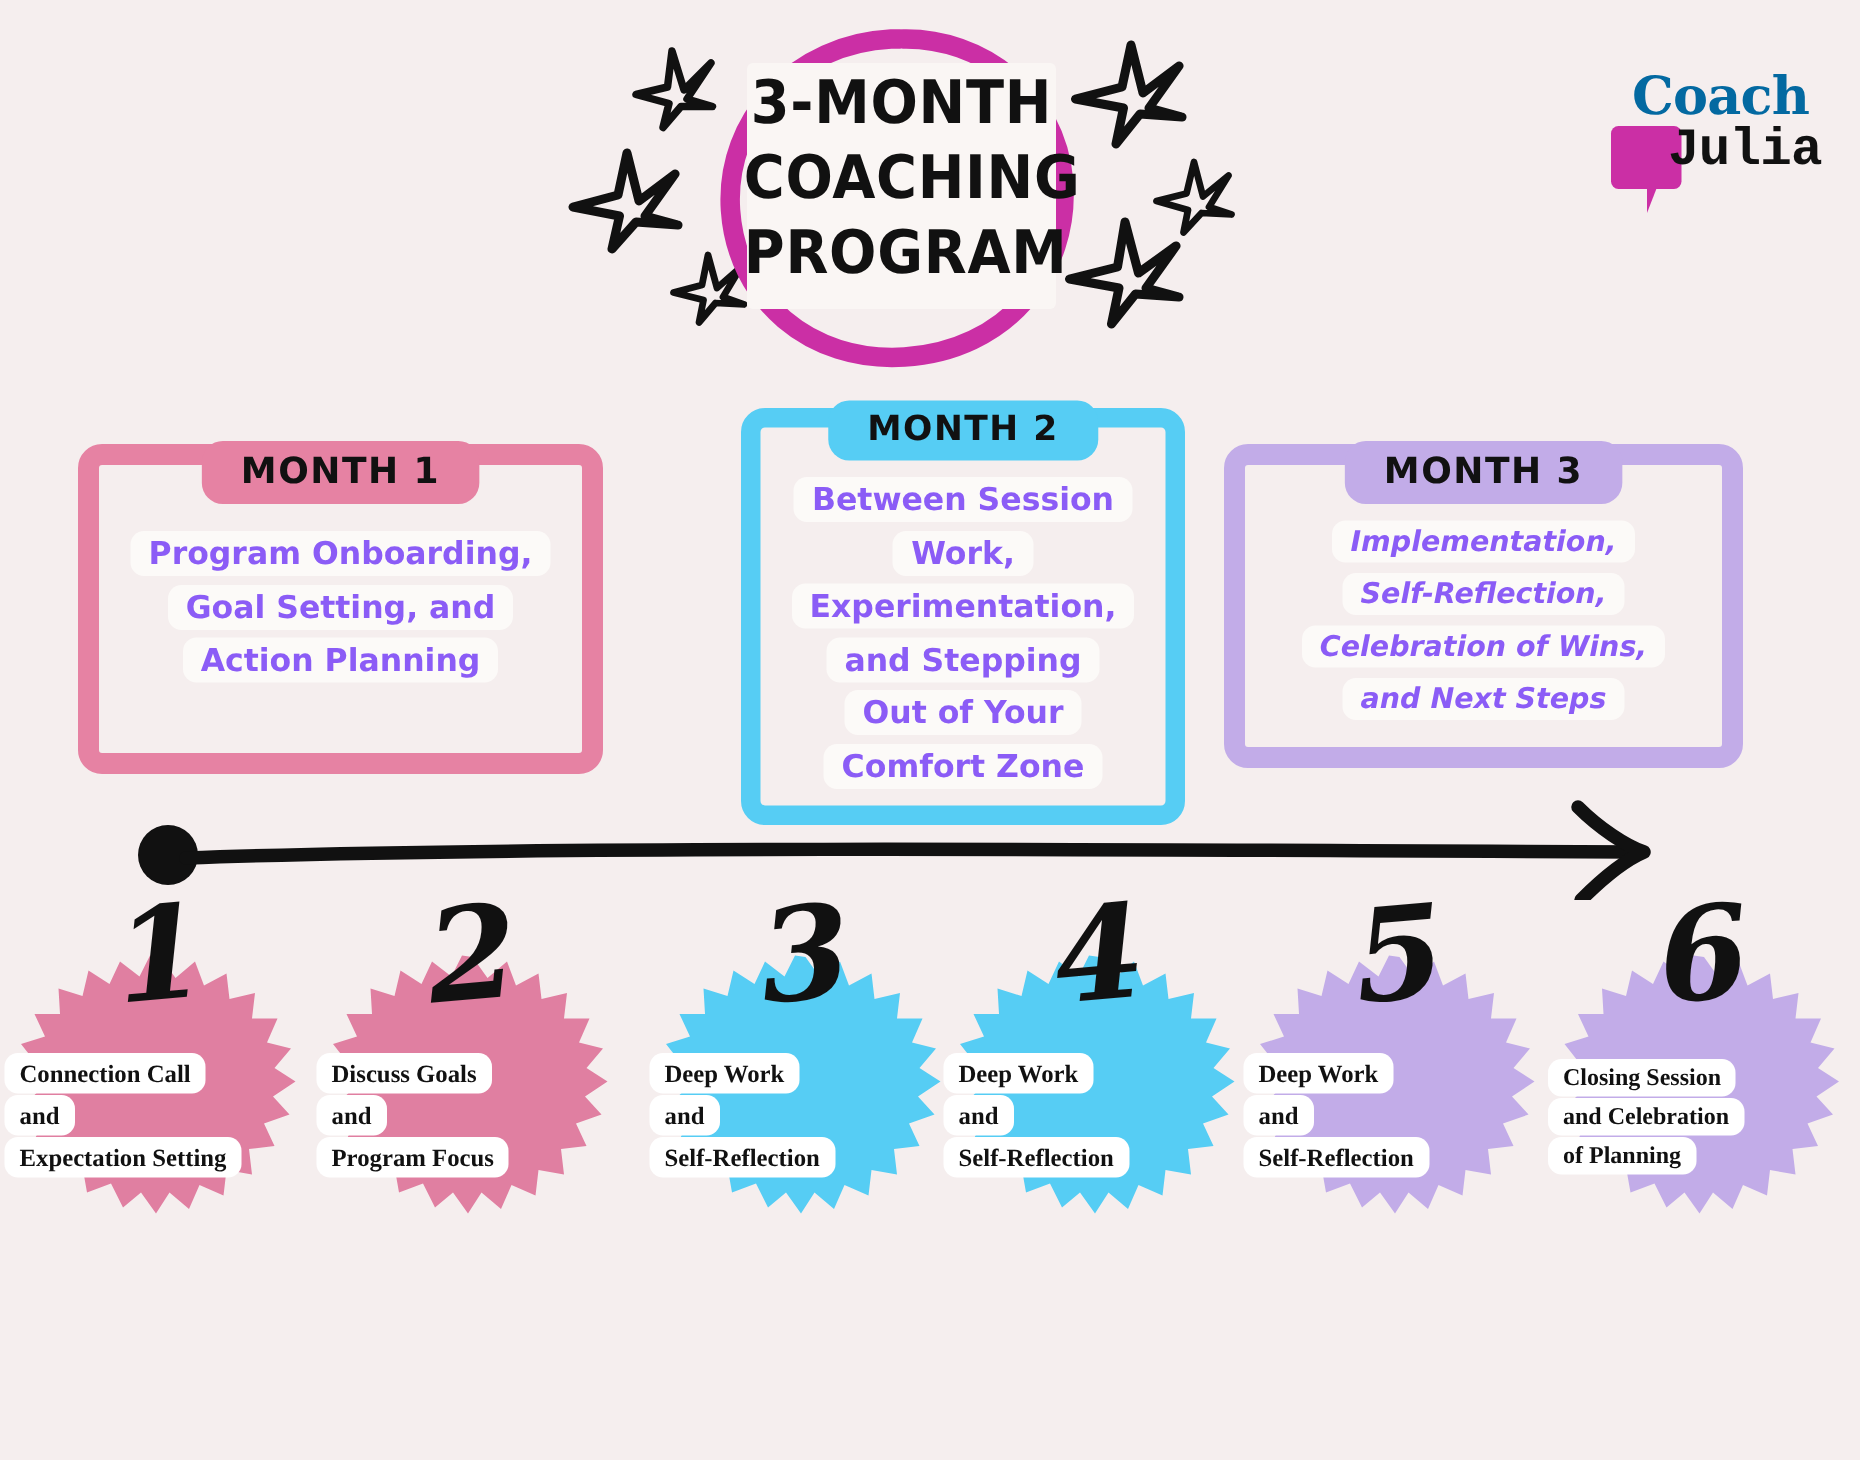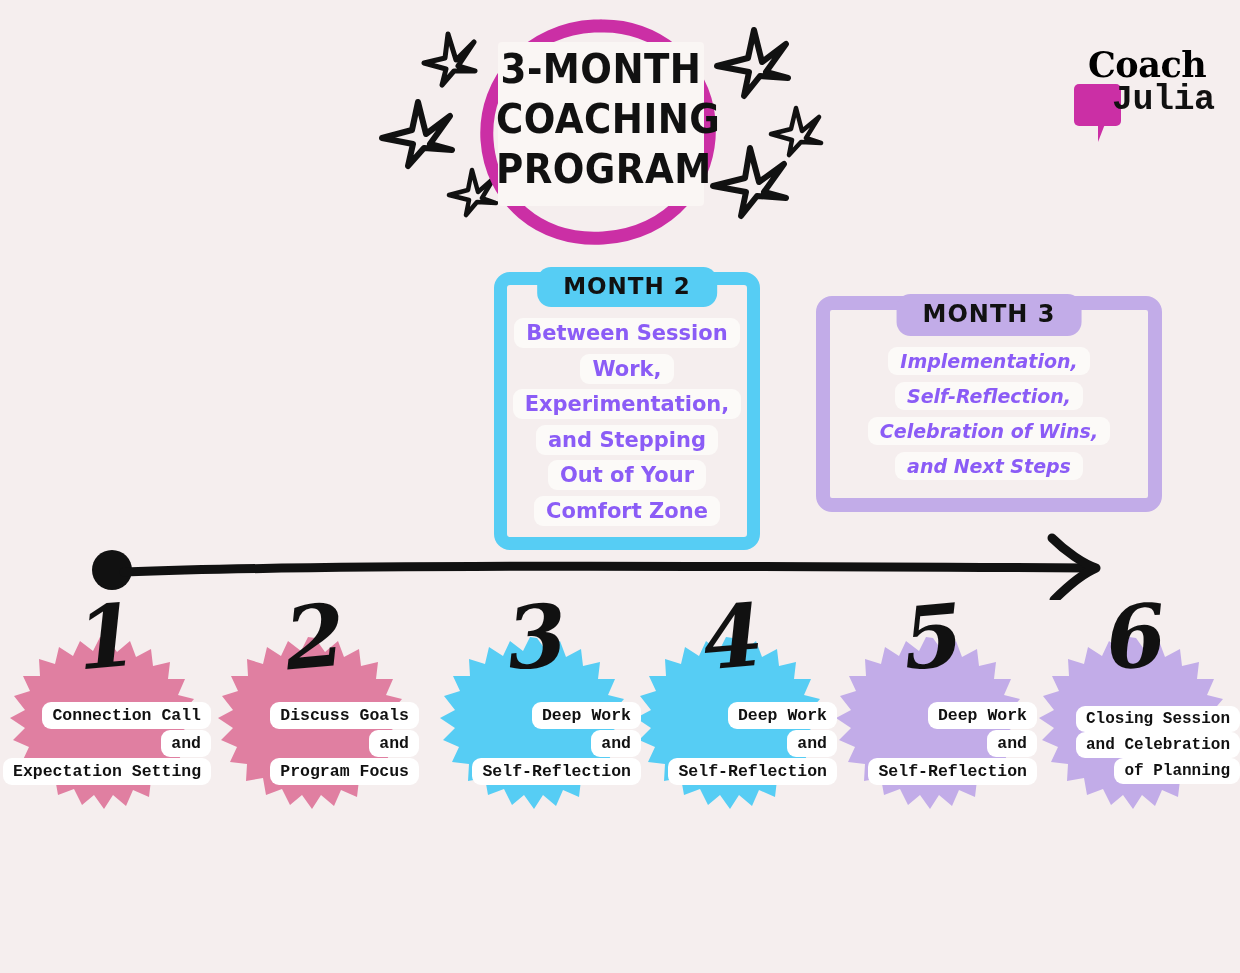--- a/index.html
+++ b/index.html
@@ -74,21 +74,21 @@
     height: 92px;
   }
   .logo-coach {
     position: absolute;
     left: 14px;
     top: 0px;
     font-family: "DejaVu Serif", serif;
     font-weight: 700;
     font-size: 35px;
     line-height: 37px;
-    color: #000000;
+    color: #0369a1;
     letter-spacing: -0.5px;
   }
   .logo-bubble {
     position: absolute;
     left: 0px;
     top: 38px;
     width: 47px;
     height: 42px;
     background: #CB2FA5;
     border-radius: 5px;
@@ -161,21 +161,21 @@
     -webkit-box-decoration-break: clone;
   }
 
   
   #month-1 { left: 52px; top: 296px; width: 350px; height: 220px; }
   #month-1 .month-frame { border: 14px solid #E682A3; }
   #month-1 .month-tab { background: #E682A3; top: -2px; }
   #month-1 .month-body { left: 20px; right: 20px; top: 56px; }
 
   
-  #month-2 { left: 494px; top: 272px; width: 266px; height: 278px; }
+  #month-2 { left: 494px; top: 272px; width: 296px; height: 278px; }
   #month-2 .month-frame { border: 13px solid #56CDF4; }
   #month-2 .month-tab { background: #56CDF4; top: -5px; font-size: 23px; }
   #month-2 .month-body { left: 8px; right: 8px; top: 44px; }
 
   
   #month-3 { left: 816px; top: 296px; width: 346px; height: 216px; }
   #month-3 .month-frame { border: 14px solid #C2ACE8; }
   #month-3 .month-tab { background: #C2ACE8; top: -2px; }
   #month-3 .month-body { left: 14px; right: 14px; top: 48px; font-size: 19px; line-height: 35px; font-style: italic; }
 
@@ -208,22 +208,22 @@
     color: #111111;
     z-index: 6;
     pointer-events: none;
   }
   .badge-text {
     position: absolute;
     left: -4px;
     right: -4px;
     top: 104px;
     z-index: 7;
-    text-align: right;
-    font-family: Liberation Mono, monospace;
+    text-align: left;
+    font-family: Liberation Serif, serif;
     font-weight: 600;
     font-size: 16.5px;
     line-height: 28px;
     color: #111111;
   }
   .badge-text .ln { display: block; white-space: nowrap; }
   .badge-text .ln > span {
     background: #FFFFFF;
     border-radius: 9px;
     padding: 4px 10px;
@@ -271,20 +271,29 @@
       <span class="ln">PROGRAM</span>
     </div>
   </div>
 
   <div class="logo">
     <div class="logo-coach">Coach</div>
     <div class="logo-bubble"></div>
     <div class="logo-julia">Julia</div>
   </div>
 
+  <div class="month" id="month-1">
+    <div class="month-frame"></div>
+    <div class="month-tab">MONTH 1</div>
+    <div class="month-body">
+      <span class="ln"><span>Program Onboarding,</span></span>
+      <span class="ln"><span>Goal Setting, and</span></span>
+      <span class="ln"><span>Action Planning</span></span>
+    </div>
+  </div>
 
   <div class="month" id="month-2">
     <div class="month-frame"></div>
     <div class="month-tab">MONTH 2</div>
     <div class="month-body">
       <span class="ln"><span>Between Session</span></span>
       <span class="ln"><span>Work,</span></span>
       <span class="ln"><span>Experimentation,</span></span>
       <span class="ln"><span>and Stepping</span></span>
       <span class="ln"><span>Out of Your</span></span>

